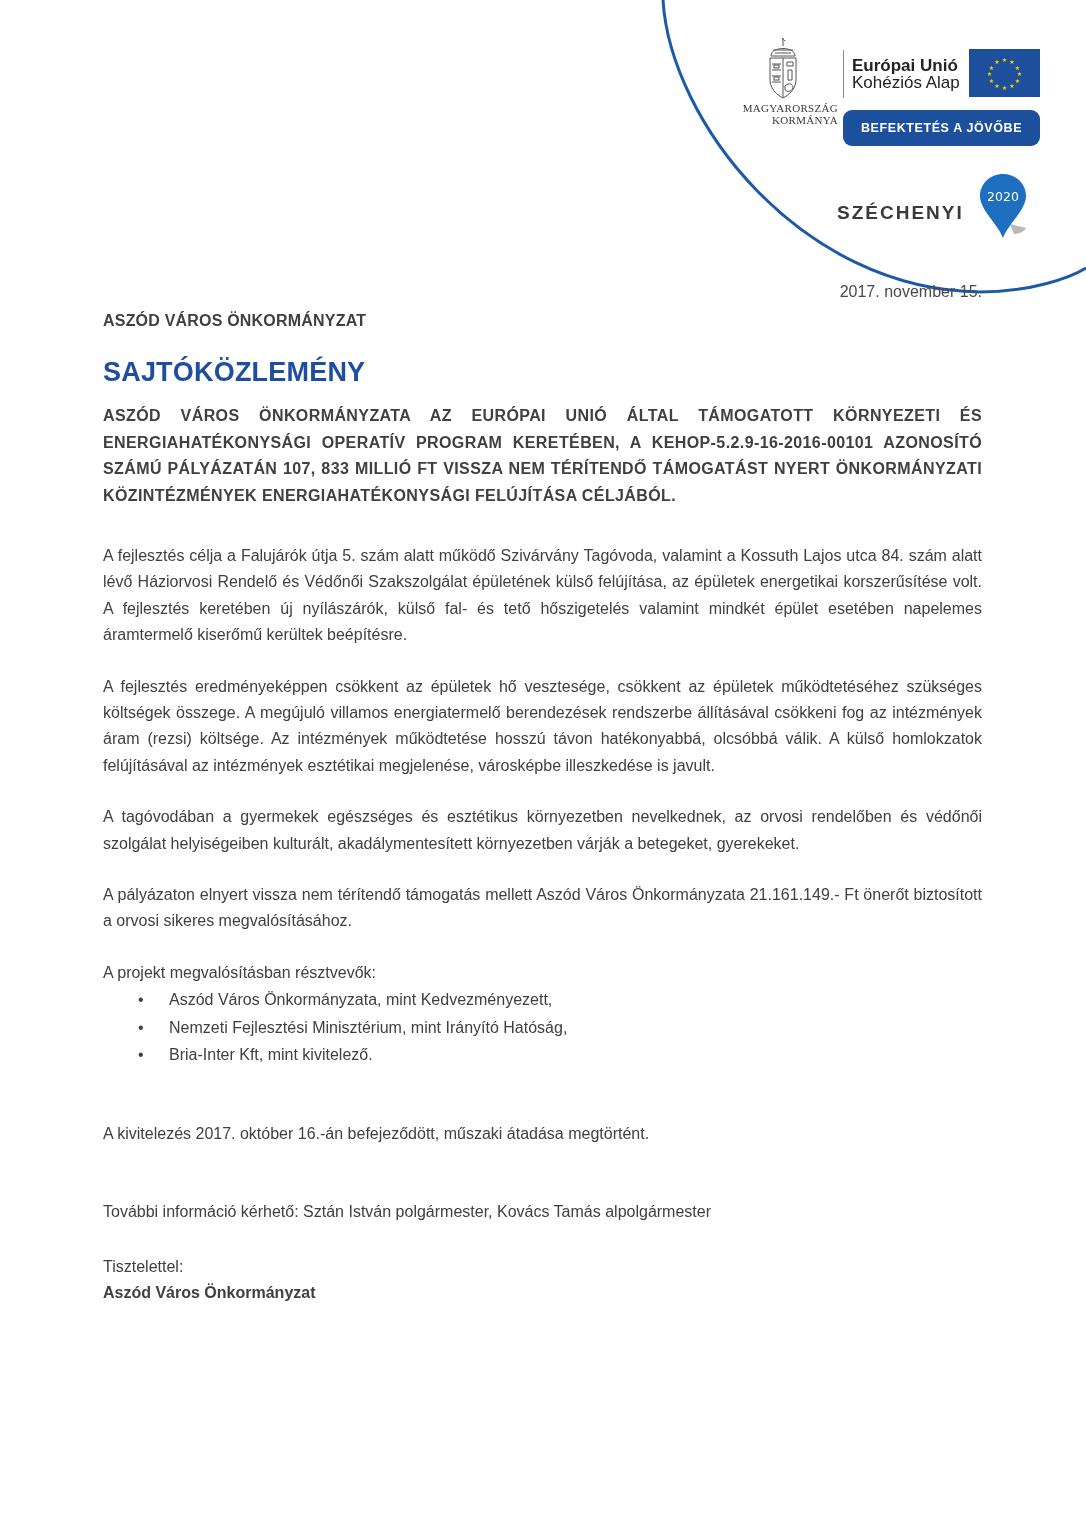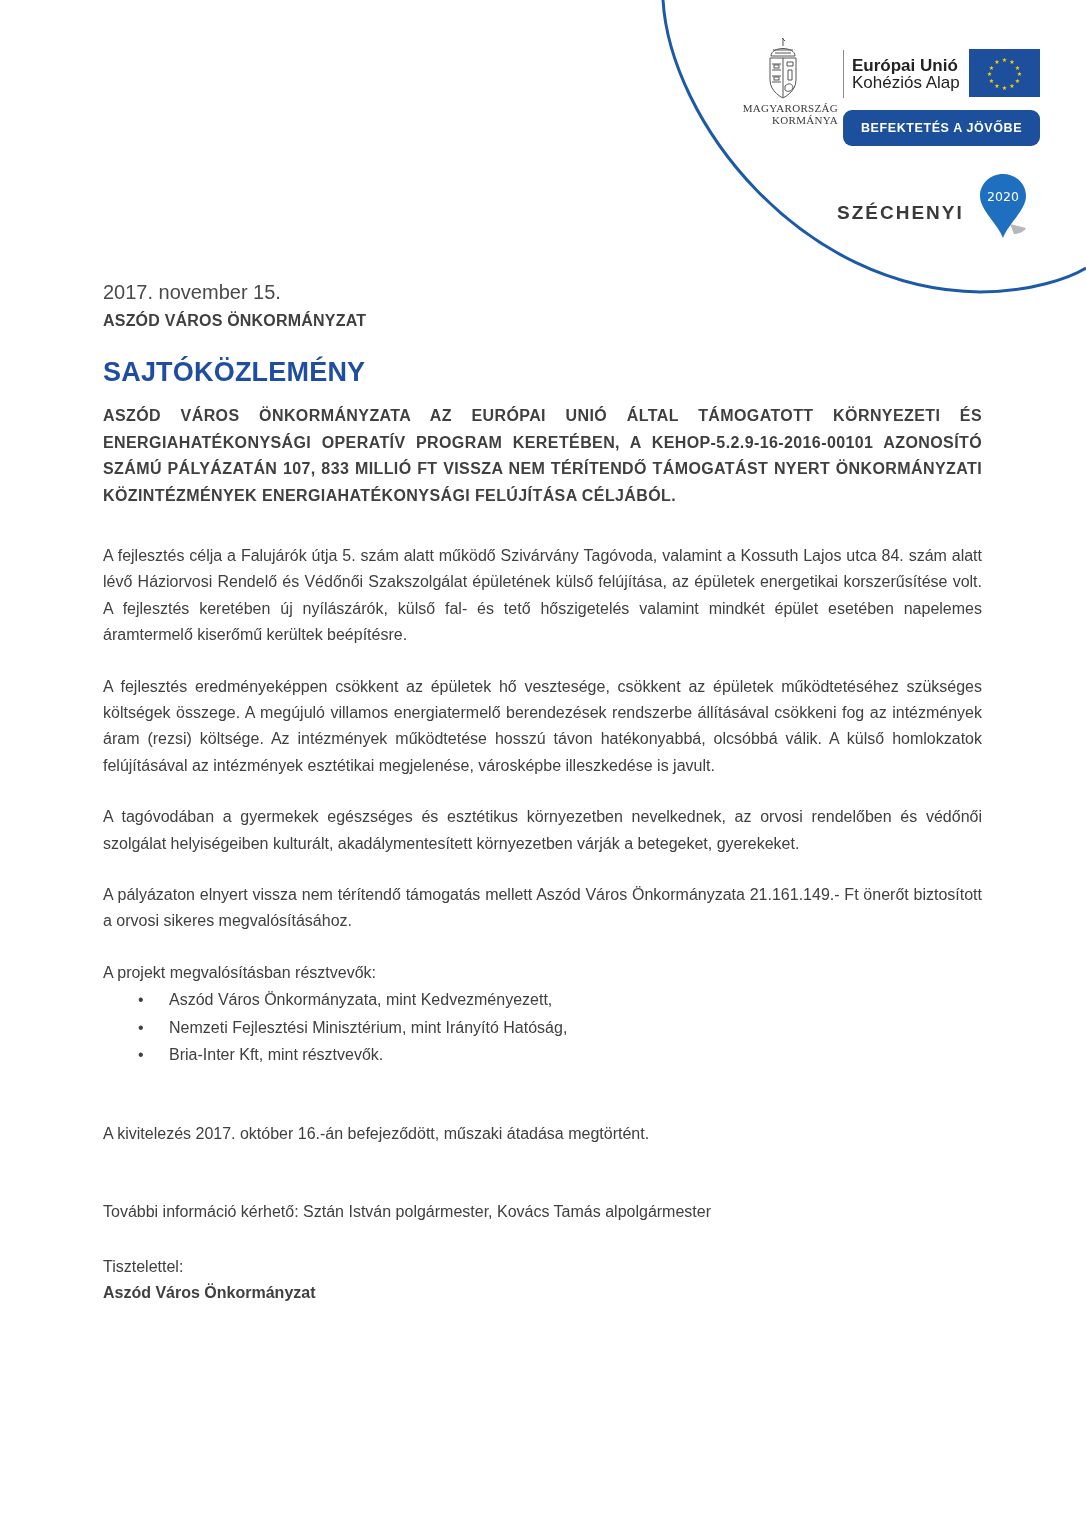--- a/index.html
+++ b/index.html
@@ -18,21 +18,21 @@
   .eu-flag { position: absolute; left: 969px; top: 49px; width: 71px; height: 48px; background: #1e4f9d; }
   .banner { position: absolute; left: 843px; top: 110px; width: 197px; height: 36px; background: #1c4f9c;
             color: #ffffff; font-weight: bold; font-size: 12.5px; letter-spacing: 0.6px;
             display: flex; align-items: center; justify-content: center; border-radius: 9px; }
   .szechenyi { position: absolute; left: 837px; top: 186px; font-weight: bold; font-size: 19px;
                letter-spacing: 2px; color: #3a3a3a; margin-top: 16px; }
   .pin { position: absolute; left: 980px; top: 172px; }
 
   
   .doc { position: absolute; left: 103px; top: 282px; width: 879px; }
-  .date { font-size: 20px; line-height: 20px; color: #4a4a4a; }
+  .date { font-size: 16px; line-height: 20px; color: #4a4a4a; text-align: right; }
   .org { font-size: 16px; font-weight: bold; line-height: 20px; margin-top: 9px; color: #404040; letter-spacing: 0.2px; }
   .title { font-size: 27px; font-weight: bold; color: #1f4ea1; margin-top: 26px; line-height: 30px; letter-spacing: 0.2px; }
   .lead { font-size: 16px; font-weight: bold; color: #404040; line-height: 26.5px; margin-top: 8px;
           text-align: justify; letter-spacing: 0.4px; }
   .p { font-size: 16px; line-height: 26.4px; text-align: justify; color: #404040; margin: 0; }
   .p1 { margin-top: 34px; }
   .gap { margin-top: 25px; }
   .list { list-style: none; margin: 0; padding: 0; }
   .list li { font-size: 16px; line-height: 27.5px; position: relative; padding-left: 66px; color: #404040; }
   .list li .bullet { position: absolute; left: 35px; top: 0; }
@@ -116,21 +116,21 @@
     <li>
       <span class="bullet">•</span>
       <span>Aszód Város Önkormányzata, mint Kedvezményezett,</span>
     </li>
     <li>
       <span class="bullet">•</span>
       <span>Nemzeti Fejlesztési Minisztérium, mint Irányító Hatóság,</span>
     </li>
     <li>
       <span class="bullet">•</span>
-      <span>Bria-Inter Kft, mint résztvevők.</span>
+      <span>Bria-Inter Kft, mint kivitelező.</span>
     </li>
   </ul>
 
   <div class="p" style="margin-top:52px;">A kivitelezés 2017. október 16.-án befejeződött, műszaki átadása megtörtént.</div>
   <div class="p" style="margin-top:52px;">További információ kérhető: Sztán István polgármester, Kovács Tamás alpolgármester</div>
 
   <div class="closing" style="margin-top:28px;">Tisztelettel:</div>
   <div class="closing sig">Aszód Város Önkormányzat</div>
 </main>
 

